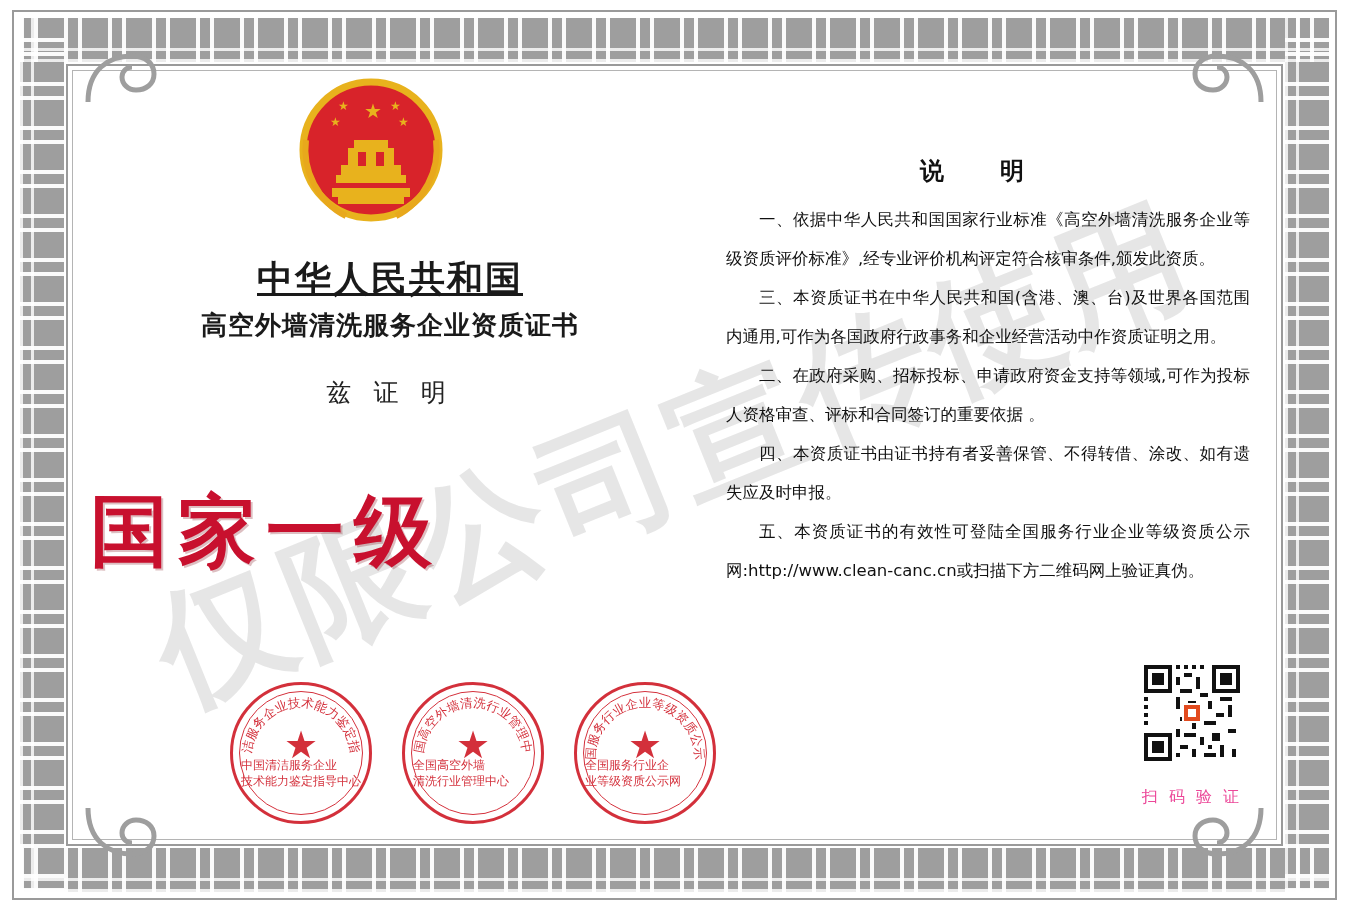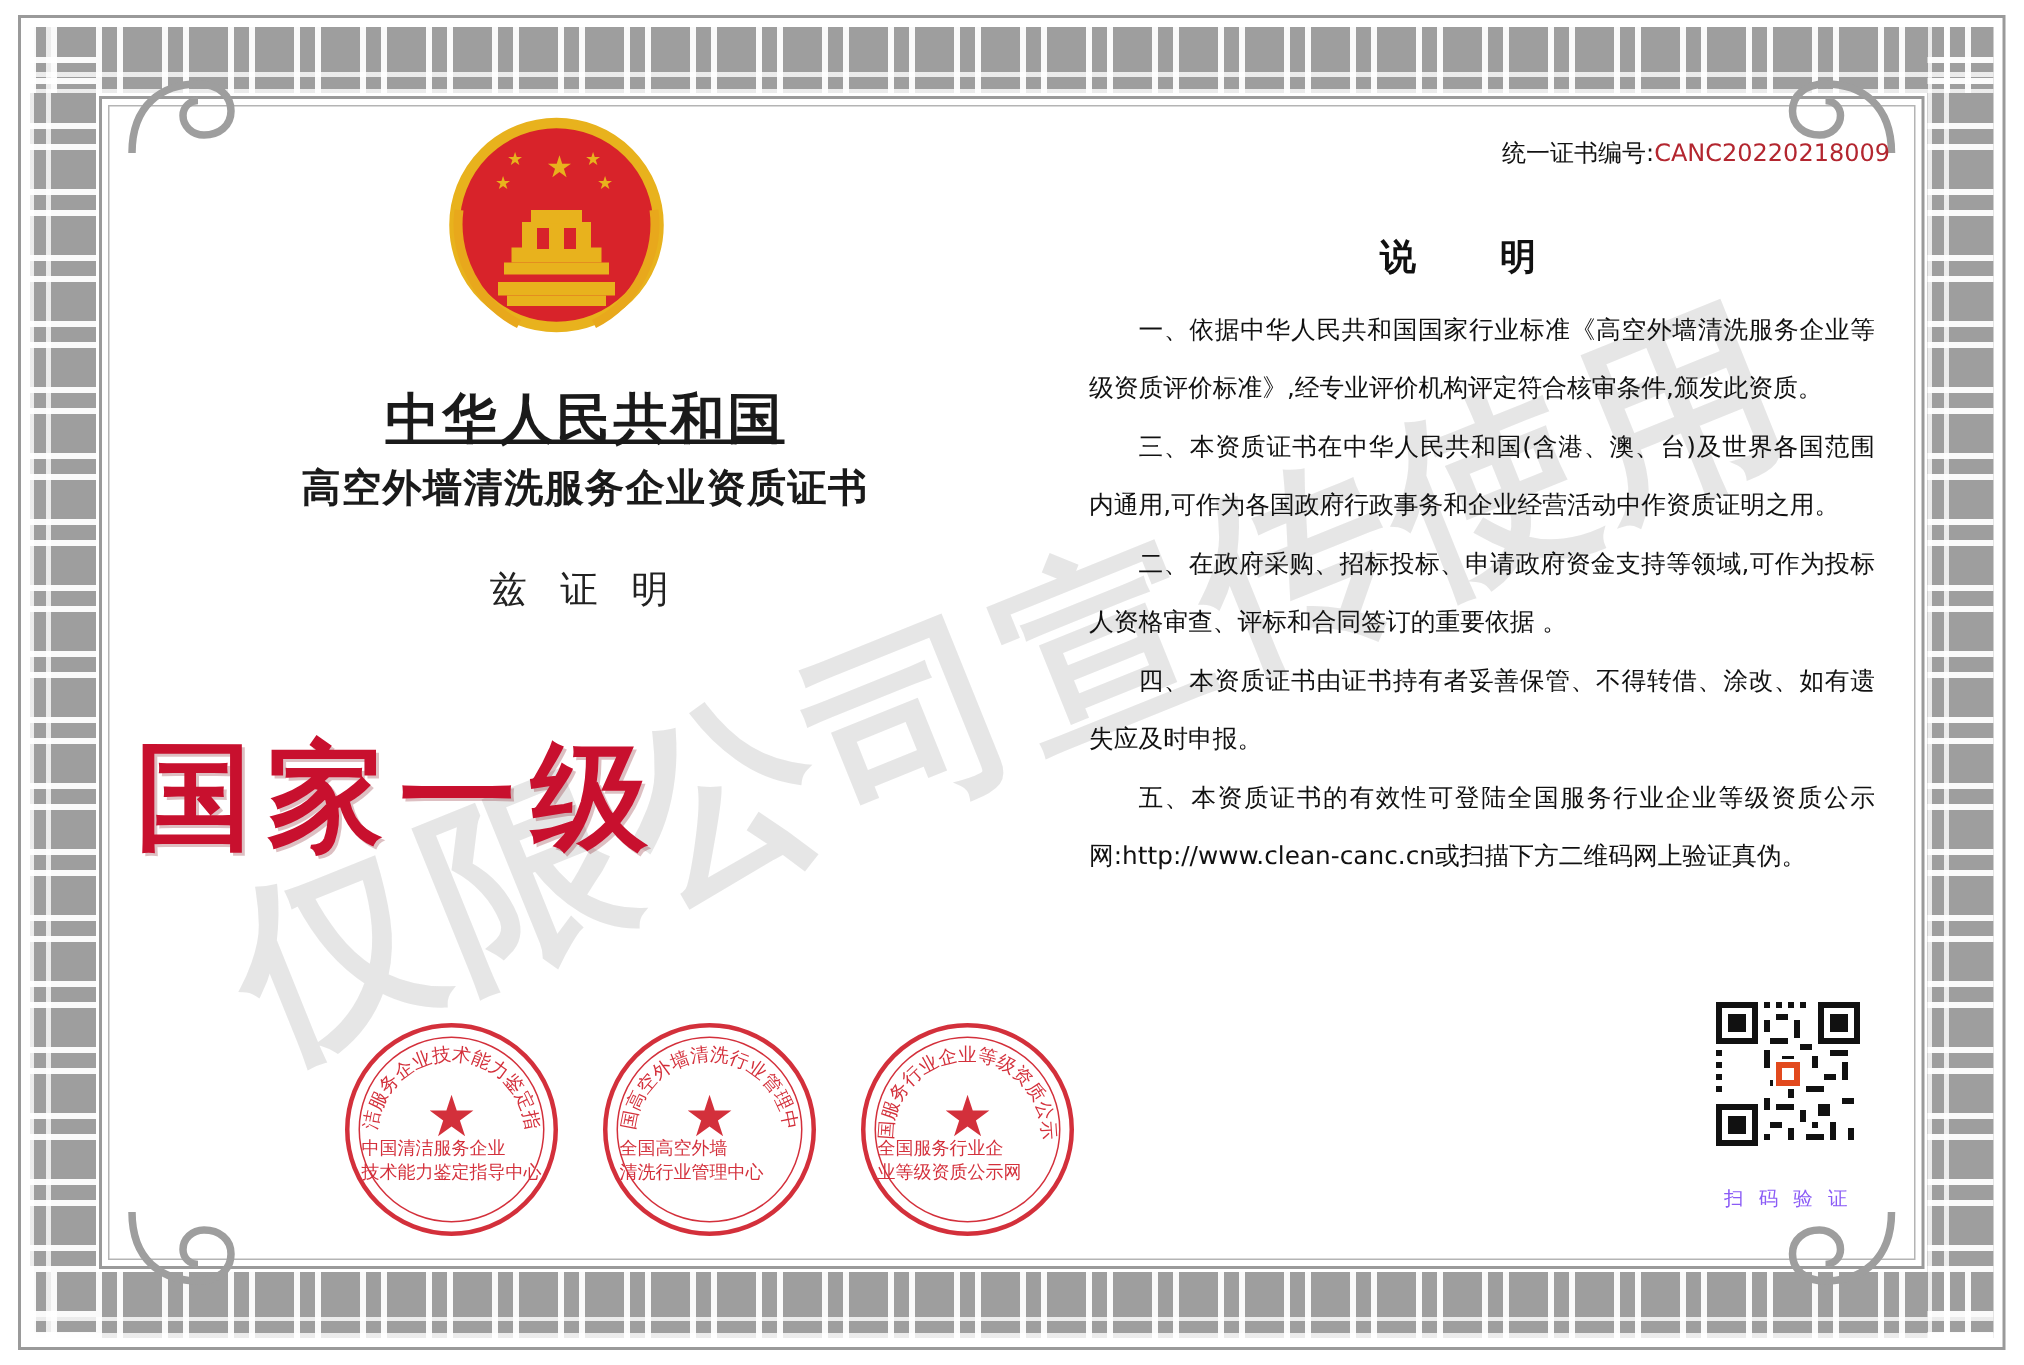--- a/index.html
+++ b/index.html
@@ -272,22 +272,22 @@
   }
   .qr {
     width: 104px; height: 104px;
     margin: 0 auto;
     position: relative;
     background: #fff;
   }
   .qr svg { display:block; }
   .qr-caption {
     margin-top: 22px;
-    font-size: 13px;
-    color: #8b5cf6;
+    font-size: 16px;
+    color: #ec4899;
     letter-spacing: 3px;
     font-family: "DejaVu Sans", sans-serif;
   }
 </style>
 </head>
 <body>
 
 <div id="cert">
 
   <div class="border-outer"></div>
@@ -422,23 +422,20 @@
           <div>全国服务行业企</div>
           <div>业等级资质公示网</div>
         </div>
       </div>
 
     </div>
   </div>
 
   <div class="right-col">
 
-    <div class="cert-no">
-      <span>统一证书编号:</span><span class="val">CANC20220218009</span>
-    </div>
 
     <div class="notice-title">说　明</div>
 
     <div class="notice-body">
       <p>一、依据中华人民共和国国家行业标准《高空外墙清洗服务企业等级资质评价标准》,经专业评价机构评定符合核审条件,颁发此资质。</p>
       <p>三、本资质证书在中华人民共和国(含港、澳、台)及世界各国范围内通用,可作为各国政府行政事务和企业经营活动中作资质证明之用。</p>
       <p>二、在政府采购、招标投标、申请政府资金支持等领域,可作为投标人资格审查、评标和合同签订的重要依据 。</p>
       <p>四、本资质证书由证书持有者妥善保管、不得转借、涂改、如有遗失应及时申报。</p>
       <p>五、本资质证书的有效性可登陆全国服务行业企业等级资质公示网:http://www.clean-canc.cn或扫描下方二维码网上验证真伪。</p>
     </div>

